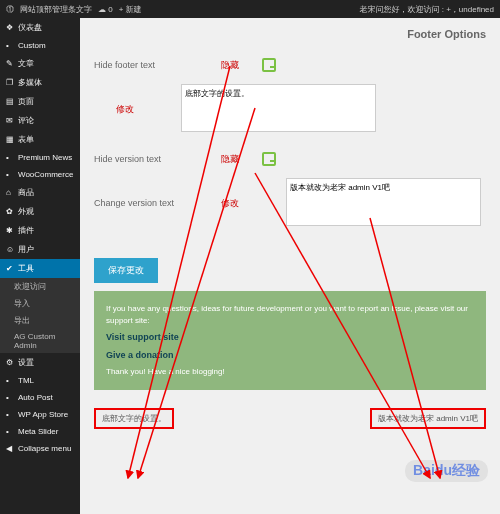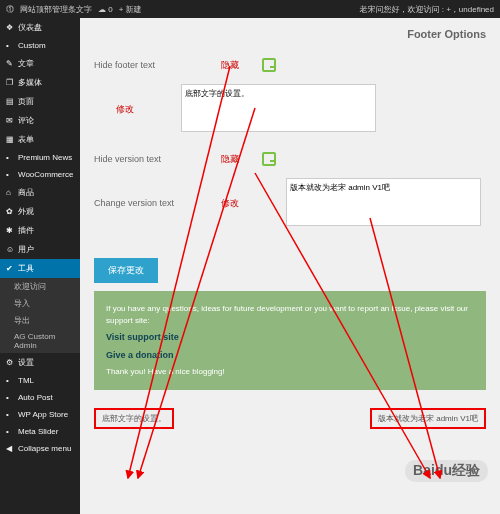--- a/index.html
+++ b/index.html
@@ -20,21 +20,21 @@
 .checkbox-cell { width: 35px; display: flex; justify-content: center; }
 .chk { width: 14px; height: 14px; border: 2px solid #7bc143; border-radius: 2px; position: relative; }
 .chk::after { content: ""; position: absolute; width: 6px; height: 2px; background: #7bc143; right: -2px; bottom: 2px; }
 .ta { flex: 1; }
 textarea { width: 195px; height: 48px; border: 1px solid #ccc; font-size: 8px; padding: 3px; resize: none; }
 .save-btn { background: #2ea2cc; color: #fff; border: none; padding: 6px 14px; font-size: 9px; cursor: pointer; margin-top: 18px; margin-bottom: 8px; }
 .green-box { background: #8fb77e; color: #fff; padding: 12px; font-size: 8px; line-height: 1.5; }
 .green-box .link { color: #145; font-weight: bold; margin: 4px 0; font-size: 9px; }
 .footer-boxes { display: flex; justify-content: space-between; margin-top: 18px; }
 .fb { border: 2px solid #e00; padding: 3px 6px; font-size: 8px; color: #555; background: #eee; }
-.watermark { position: absolute; right: 12px; bottom: 32px; color: #000000; background: rgba(0,0,0,0.1); font-size: 14px; font-weight: bold; opacity: 0.6; padding: 2px 8px; border-radius: 10px; }
+.watermark { position: absolute; right: 12px; bottom: 32px; color: #1d4ed8; background: rgba(0,0,0,0.1); font-size: 14px; font-weight: bold; opacity: 0.6; padding: 2px 8px; border-radius: 10px; }
 svg.arrows { position: absolute; top: 0; left: 0; pointer-events: none; }
 </style>
 </head>
 <body>
 
 <div class="topbar">
   <div class="left">
     <span>⓵</span>
     <span>网站顶部管理条文字</span>
     <span>☁ <span>0</span></span>

